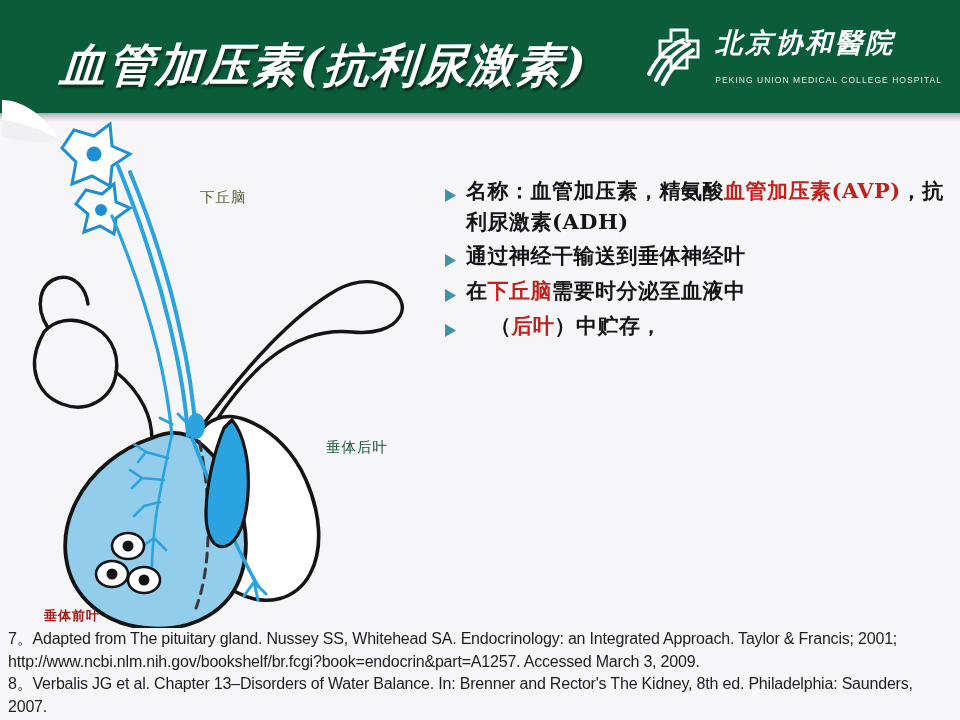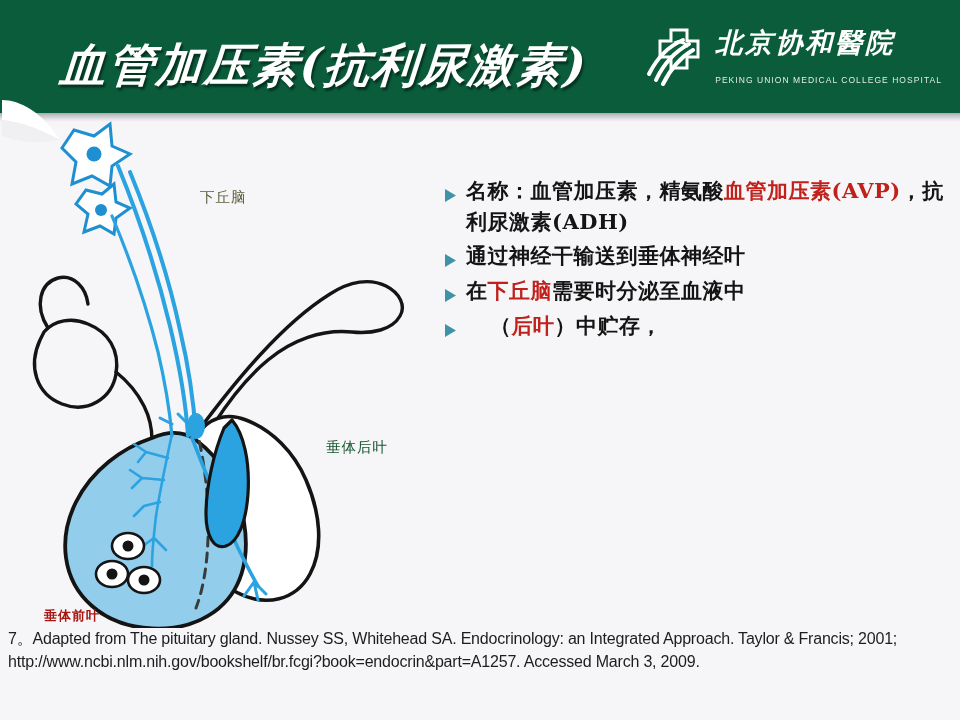--- a/index.html
+++ b/index.html
@@ -338,15 +338,16 @@
       </span>
       <span class="bullet-text">
         <span class="indent"><span>（</span><span class="red">后叶</span><span>）中贮存，</span></span>
       </span>
     </div>
 
   </div>
 
   <div id="footnotes">
     <div class="fn-line">7。Adapted from The pituitary gland. Nussey SS, Whitehead SA. Endocrinology: an Integrated Approach. Taylor &amp; Francis; 2001; http://www.ncbi.nlm.nih.gov/bookshelf/br.fcgi?book=endocrin&amp;part=A1257. Accessed March 3, 2009.</div>
+    <div class="fn-line">8。Verbalis JG et al. Chapter 13–Disorders of Water Balance. In: Brenner and Rector's The Kidney, 8th ed. Philadelphia: Saunders, 2007.</div>
   </div>
 
 </div>
 
 </body></html>

